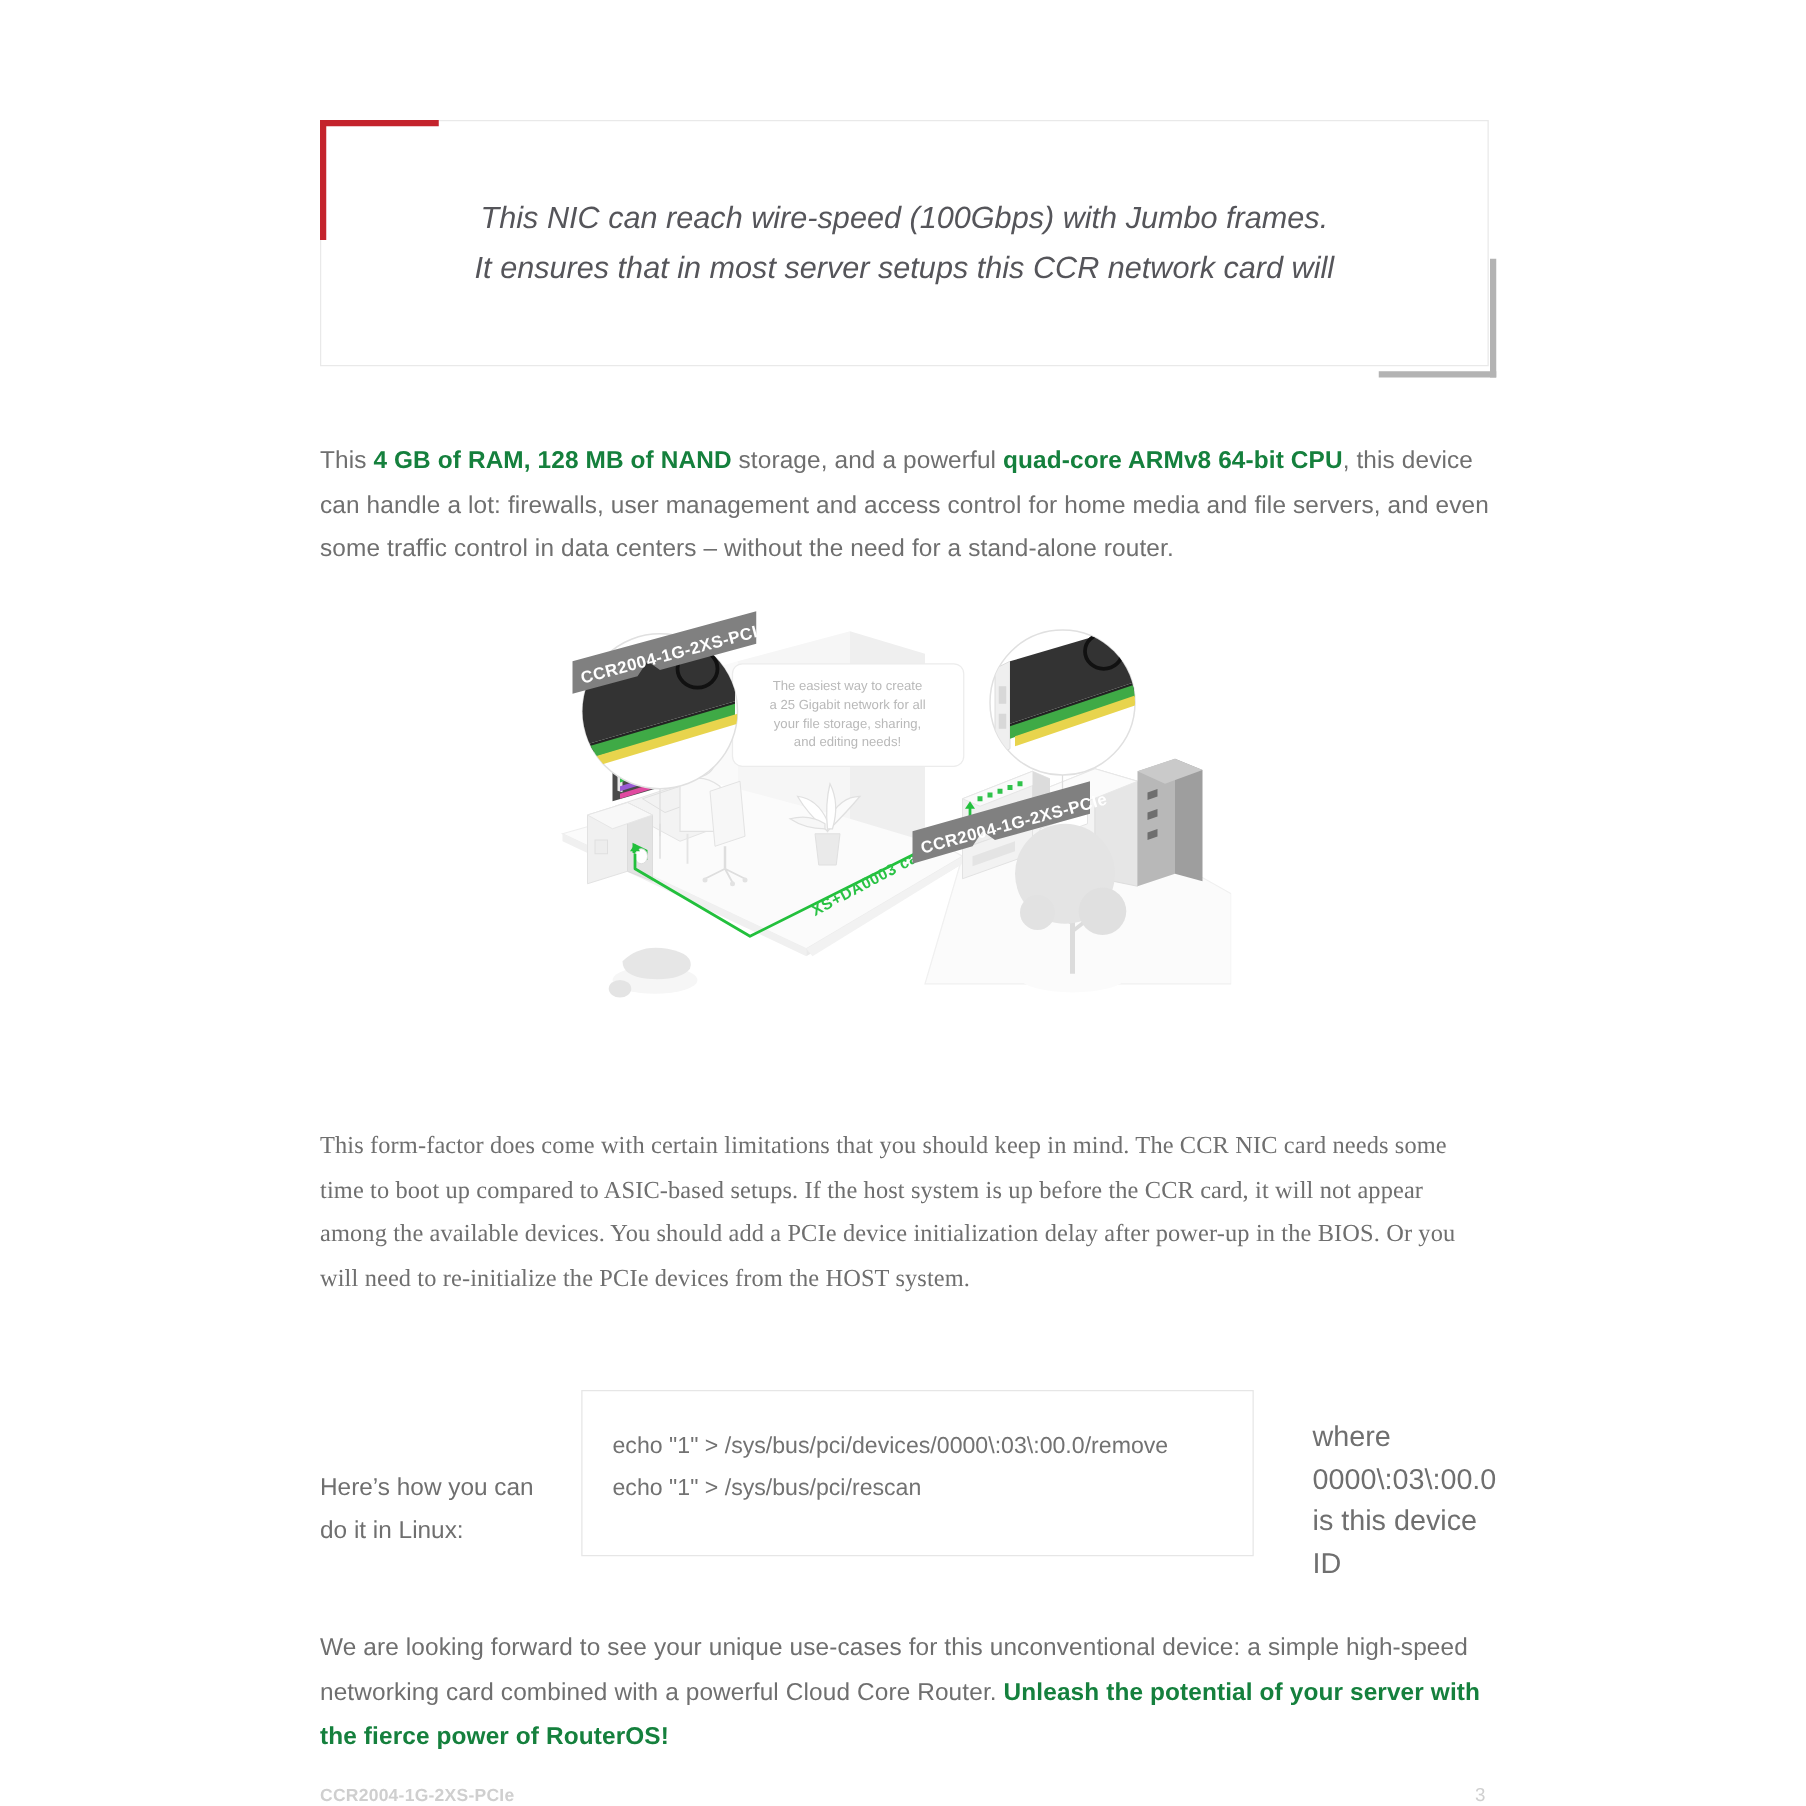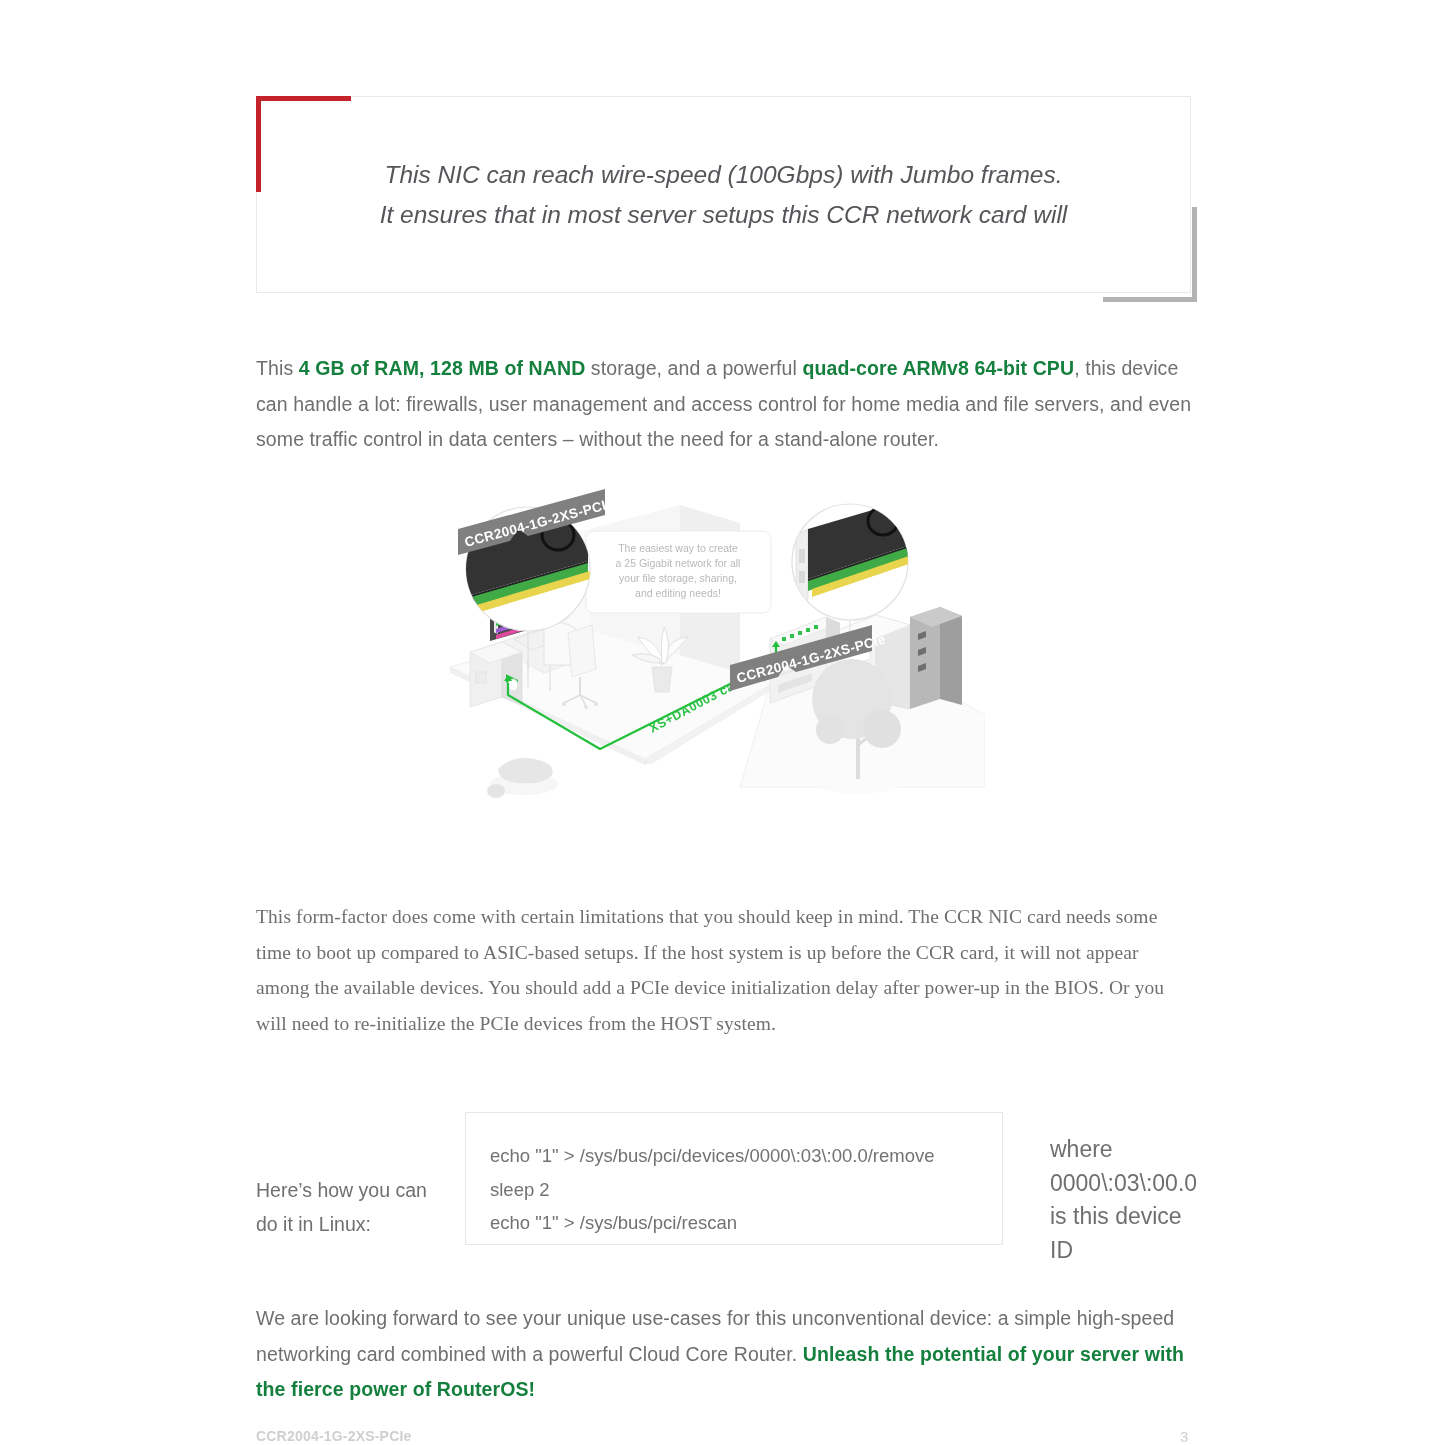--- a/index.html
+++ b/index.html
@@ -363,21 +363,20 @@
   </div>
 
   <div class="para" id="p-limits">This form-factor does come with certain limitations that you should keep in mind. The CCR NIC card needs some time to boot up compared to ASIC-based setups. If the host system is up before the CCR card, it will not appear among the available devices. You should add a PCIe device initialization delay after power-up in the BIOS. Or you will need to re-initialize the PCIe devices from the HOST system.</div>
 
   <div class="code-left">
     <div>Here’s how you can</div>
     <div>do it in Linux:</div>
   </div>
   <div class="code-box">
     <div class="code-line">echo "1" &gt; /sys/bus/pci/devices/0000\:03\:00.0/remove</div>
-    <div class="code-line">sleep 2</div>
     <div class="code-line">echo "1" &gt; /sys/bus/pci/rescan</div>
   </div>
   <div class="code-right">
     <div>where</div>
     <div>0000\:03\:00.0</div>
     <div>is this device ID</div>
   </div>
 
   <div class="para" id="p-outro">
     <span>We are looking forward to see your unique use-cases for this unconventional device: a simple high-speed networking card combined with a powerful Cloud Core Router. </span><span class="bold">Unleash the potential of your server with the fierce power of RouterOS!</span>

